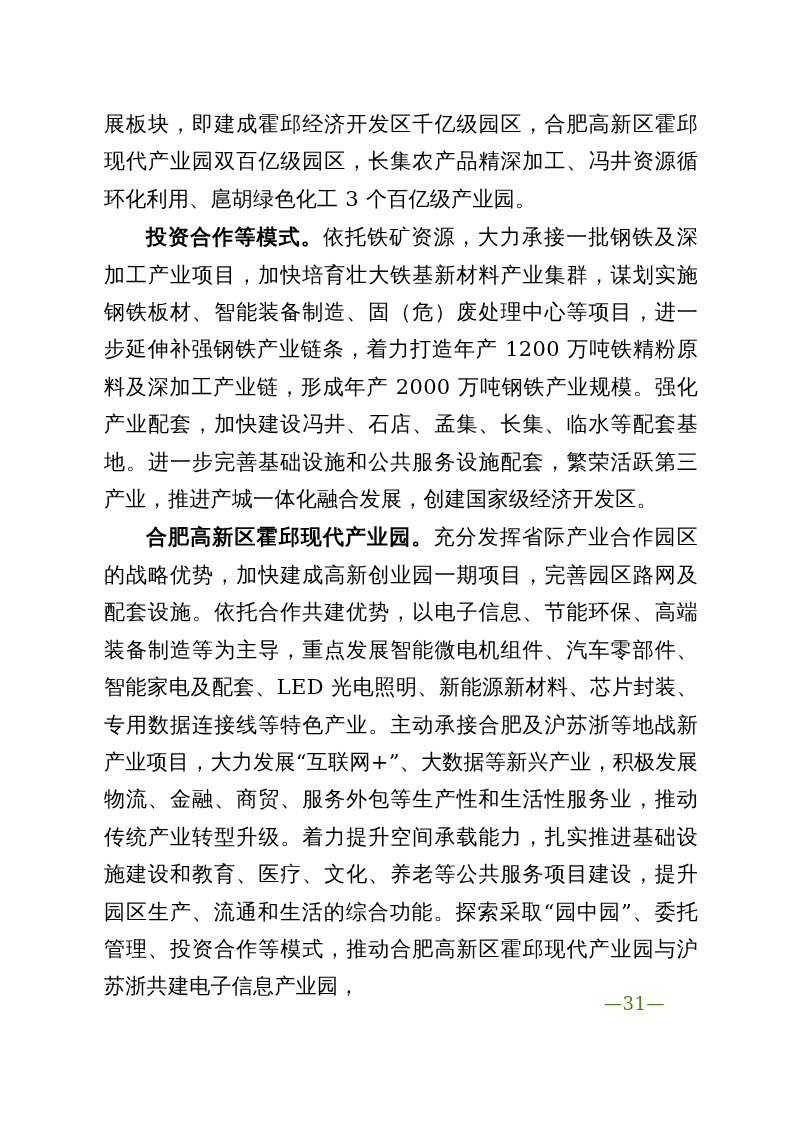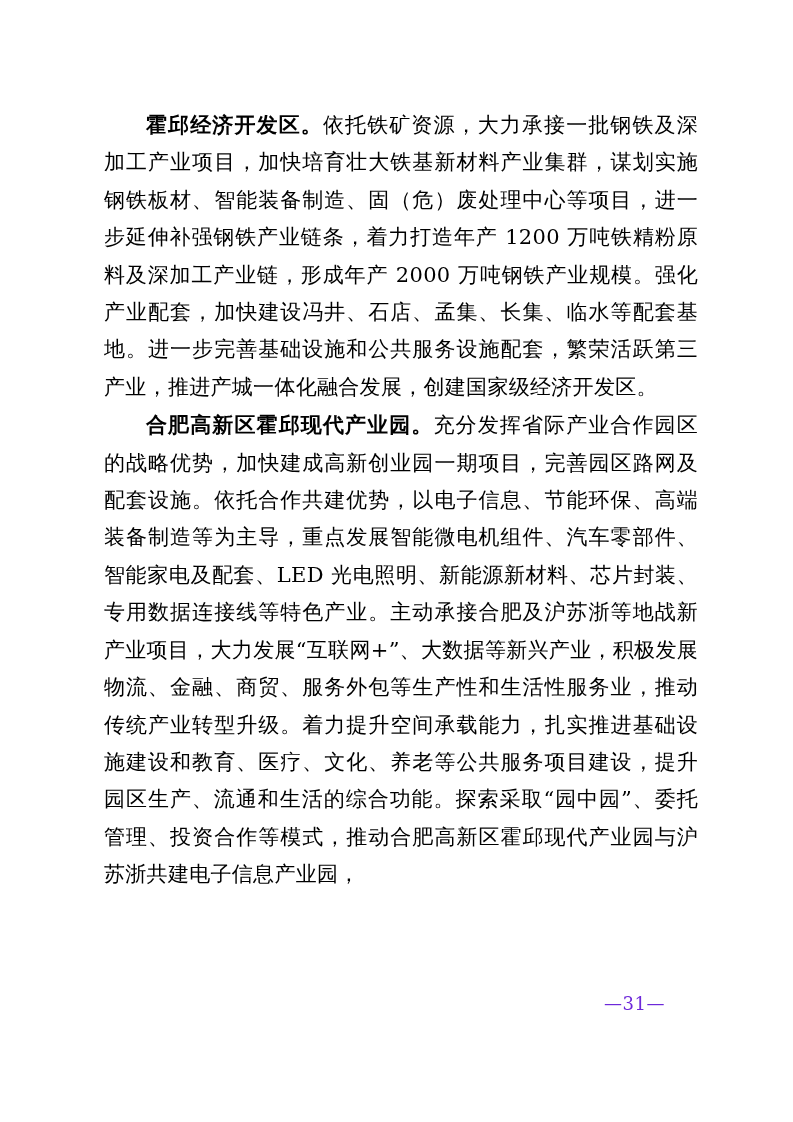--- a/index.html
+++ b/index.html
@@ -38,30 +38,31 @@
   .lead {
     font-weight: bold;
   }
   .page-number {
     position: absolute;
     top: 993px;
     right: 128px;
     font-size: 18px;
     line-height: 22px;
     letter-spacing: 0.5px;
-    color: #6d28d9;
+    color: #4d7c0f;
   }
 </style>
 </head>
 <body>
 
 <div class="page">
   <div class="content">
 
+    <p class="para"><span>展板块，即建成霍邱经济开发区千亿级园区，合肥高新区霍邱现代产业园双百亿级园区，长集农产品精深加工、冯井资源循环化利用、扈胡绿色化工 3 个百亿级产业园。</span></p>
 
-    <p class="para indented"><span class="lead">霍邱经济开发区。</span><span>依托铁矿资源，大力承接一批钢铁及深加工产业项目，加快培育壮大铁基新材料产业集群，谋划实施钢铁板材、智能装备制造、固（危）废处理中心等项目，进一步延伸补强钢铁产业链条，着力打造年产 1200 万吨铁精粉原料及深加工产业链，形成年产 2000 万吨钢铁产业规模。强化产业配套，加快建设冯井、石店、孟集、长集、临水等配套基地。进一步完善基础设施和公共服务设施配套，繁荣活跃第三产业，推进产城一体化融合发展，创建国家级经济开发区。</span></p>
+    <p class="para indented"><span class="lead">投资合作等模式。</span><span>依托铁矿资源，大力承接一批钢铁及深加工产业项目，加快培育壮大铁基新材料产业集群，谋划实施钢铁板材、智能装备制造、固（危）废处理中心等项目，进一步延伸补强钢铁产业链条，着力打造年产 1200 万吨铁精粉原料及深加工产业链，形成年产 2000 万吨钢铁产业规模。强化产业配套，加快建设冯井、石店、孟集、长集、临水等配套基地。进一步完善基础设施和公共服务设施配套，繁荣活跃第三产业，推进产城一体化融合发展，创建国家级经济开发区。</span></p>
 
     <p class="para indented"><span class="lead">合肥高新区霍邱现代产业园。</span><span>充分发挥省际产业合作园区的战略优势，加快建成高新创业园一期项目，完善园区路网及配套设施。依托合作共建优势，以电子信息、节能环保、高端装备制造等为主导，重点发展智能微电机组件、汽车零部件、智能家电及配套、LED 光电照明、新能源新材料、芯片封装、专用数据连接线等特色产业。主动承接合肥及沪苏浙等地战新产业项目，大力发展“互联网+”、大数据等新兴产业，积极发展物流、金融、商贸、服务外包等生产性和生活性服务业，推动传统产业转型升级。着力提升空间承载能力，扎实推进基础设施建设和教育、医疗、文化、养老等公共服务项目建设，提升园区生产、流通和生活的综合功能。探索采取“园中园”、委托管理、投资合作等模式，推动合肥高新区霍邱现代产业园与沪苏浙共建电子信息产业园，</span></p>
 
   </div>
 
   <div class="page-number">—31—</div>
 </div>
 
 </body></html>

